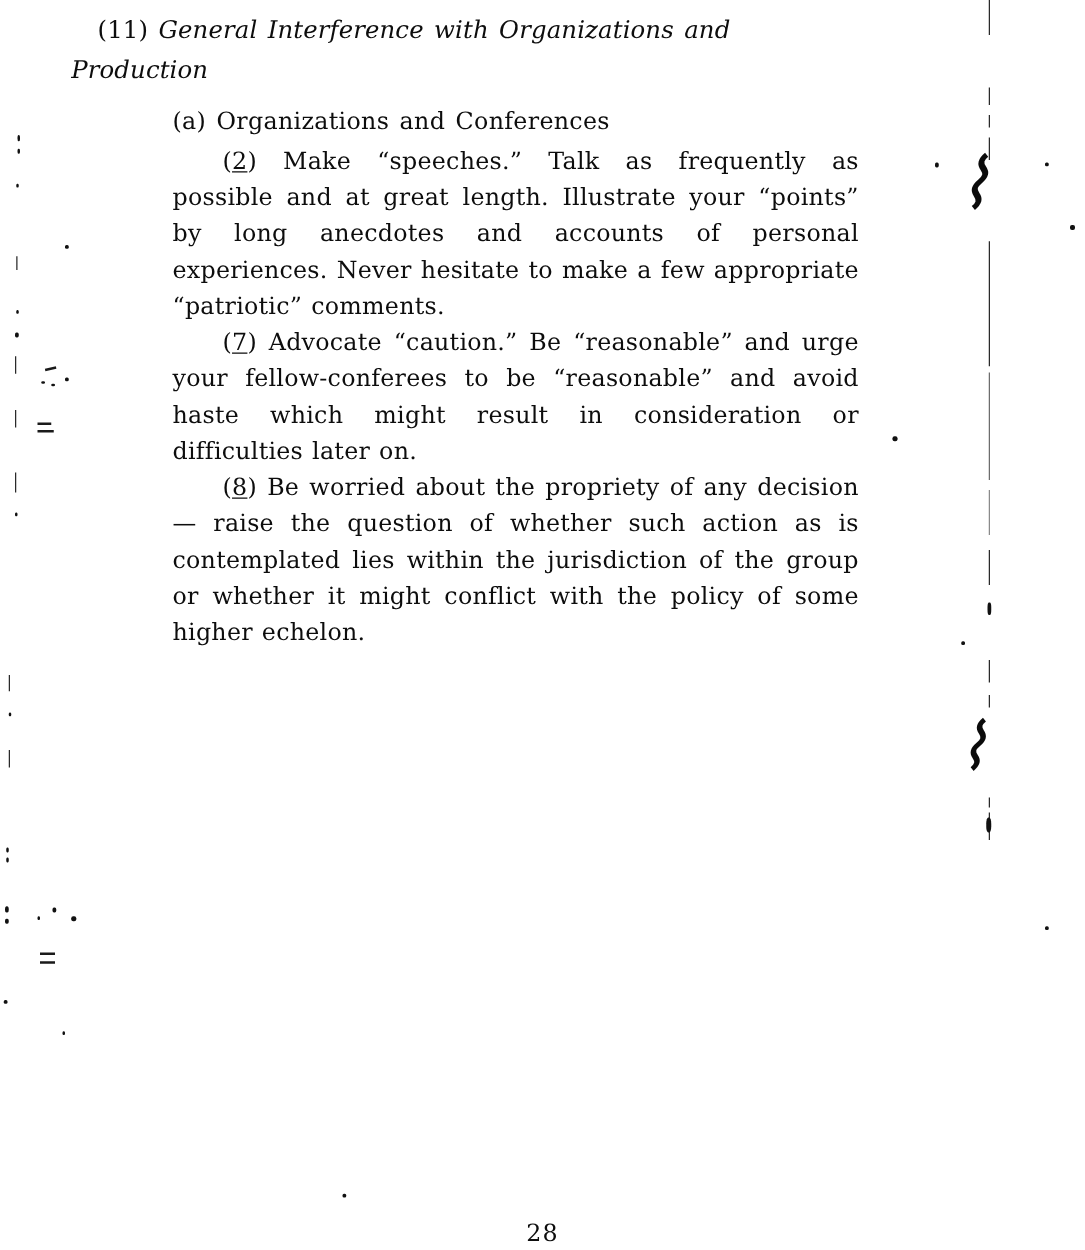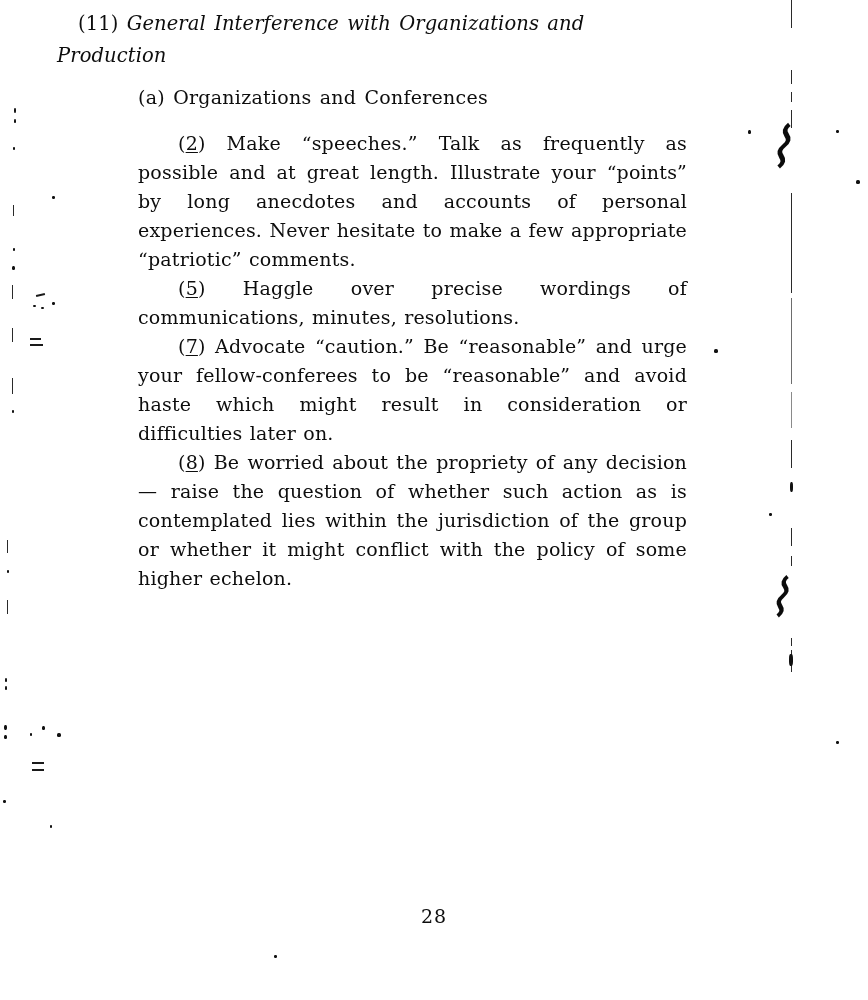--- a/index.html
+++ b/index.html
@@ -46,21 +46,21 @@
     font-style: normal;
   }
   .heading .ttl {
     font-style: italic;
   }
 
   
   .subheading {
     font-size: 19px;
     line-height: 29px;
-    margin: 0 0 17px 0;
+    margin: 0 0 3px 0;
     padding-left: 81px;
     letter-spacing: 0.25px;
     word-spacing: 2px;
   }
 
   
   .para {
     font-size: 19px;
     line-height: 29px;
     margin: 0;
@@ -79,21 +79,21 @@
     text-decoration: underline;
     text-underline-offset: 1.5px;
   }
   .para .txt { }
 
   
   .folio {
     position: absolute;
     left: 0;
     right: 0;
-    top: 905px;
+    top: 976px;
     text-align: center;
     font-size: 19px;
     letter-spacing: 1px;
     font-family: "DejaVu Serif", "Liberation Serif", serif;
   }
 
   
   .artifacts {
     position: absolute;
     inset: 0;
@@ -190,21 +190,20 @@
 
     <p class="heading"><span class="num">(11)</span> <span class="ttl">General Interference with Organizations and Production</span></p>
 
     <p class="subheading">(a) Organizations and Conferences</p>
 
 
     <p class="para"><span class="marker"><span>(</span><span class="d">2</span><span>)</span></span> <span class="txt">Make “speeches.” Talk as frequently as possible and at great length. Illustrate your “points” by long anecdotes and accounts of personal experiences. Never hesitate to make a few appropriate “patriotic” comments.</span></p>
 
 
 
-    <p class="para"><span class="marker"><span>(</span><span class="d">5</span><span>)</span></span> <span class="txt">Haggle over precise wordings of communications, minutes, resolutions.</span></p>
 
 
     <p class="para"><span class="marker"><span>(</span><span class="d">7</span><span>)</span></span> <span class="txt">Advocate “caution.” Be “reasonable” and urge your fellow-conferees to be “reasonable” and avoid haste which might result in consideration or difficulties later on.</span></p>
 
     <p class="para"><span class="marker"><span>(</span><span class="d">8</span><span>)</span></span> <span class="txt">Be worried about the propriety of any decision — raise the question of whether such action as is contemplated lies within the jurisdiction of the group or whether it might conflict with the policy of some higher echelon.</span></p>
 
   </div>
 
   <div class="folio">28</div>
 

